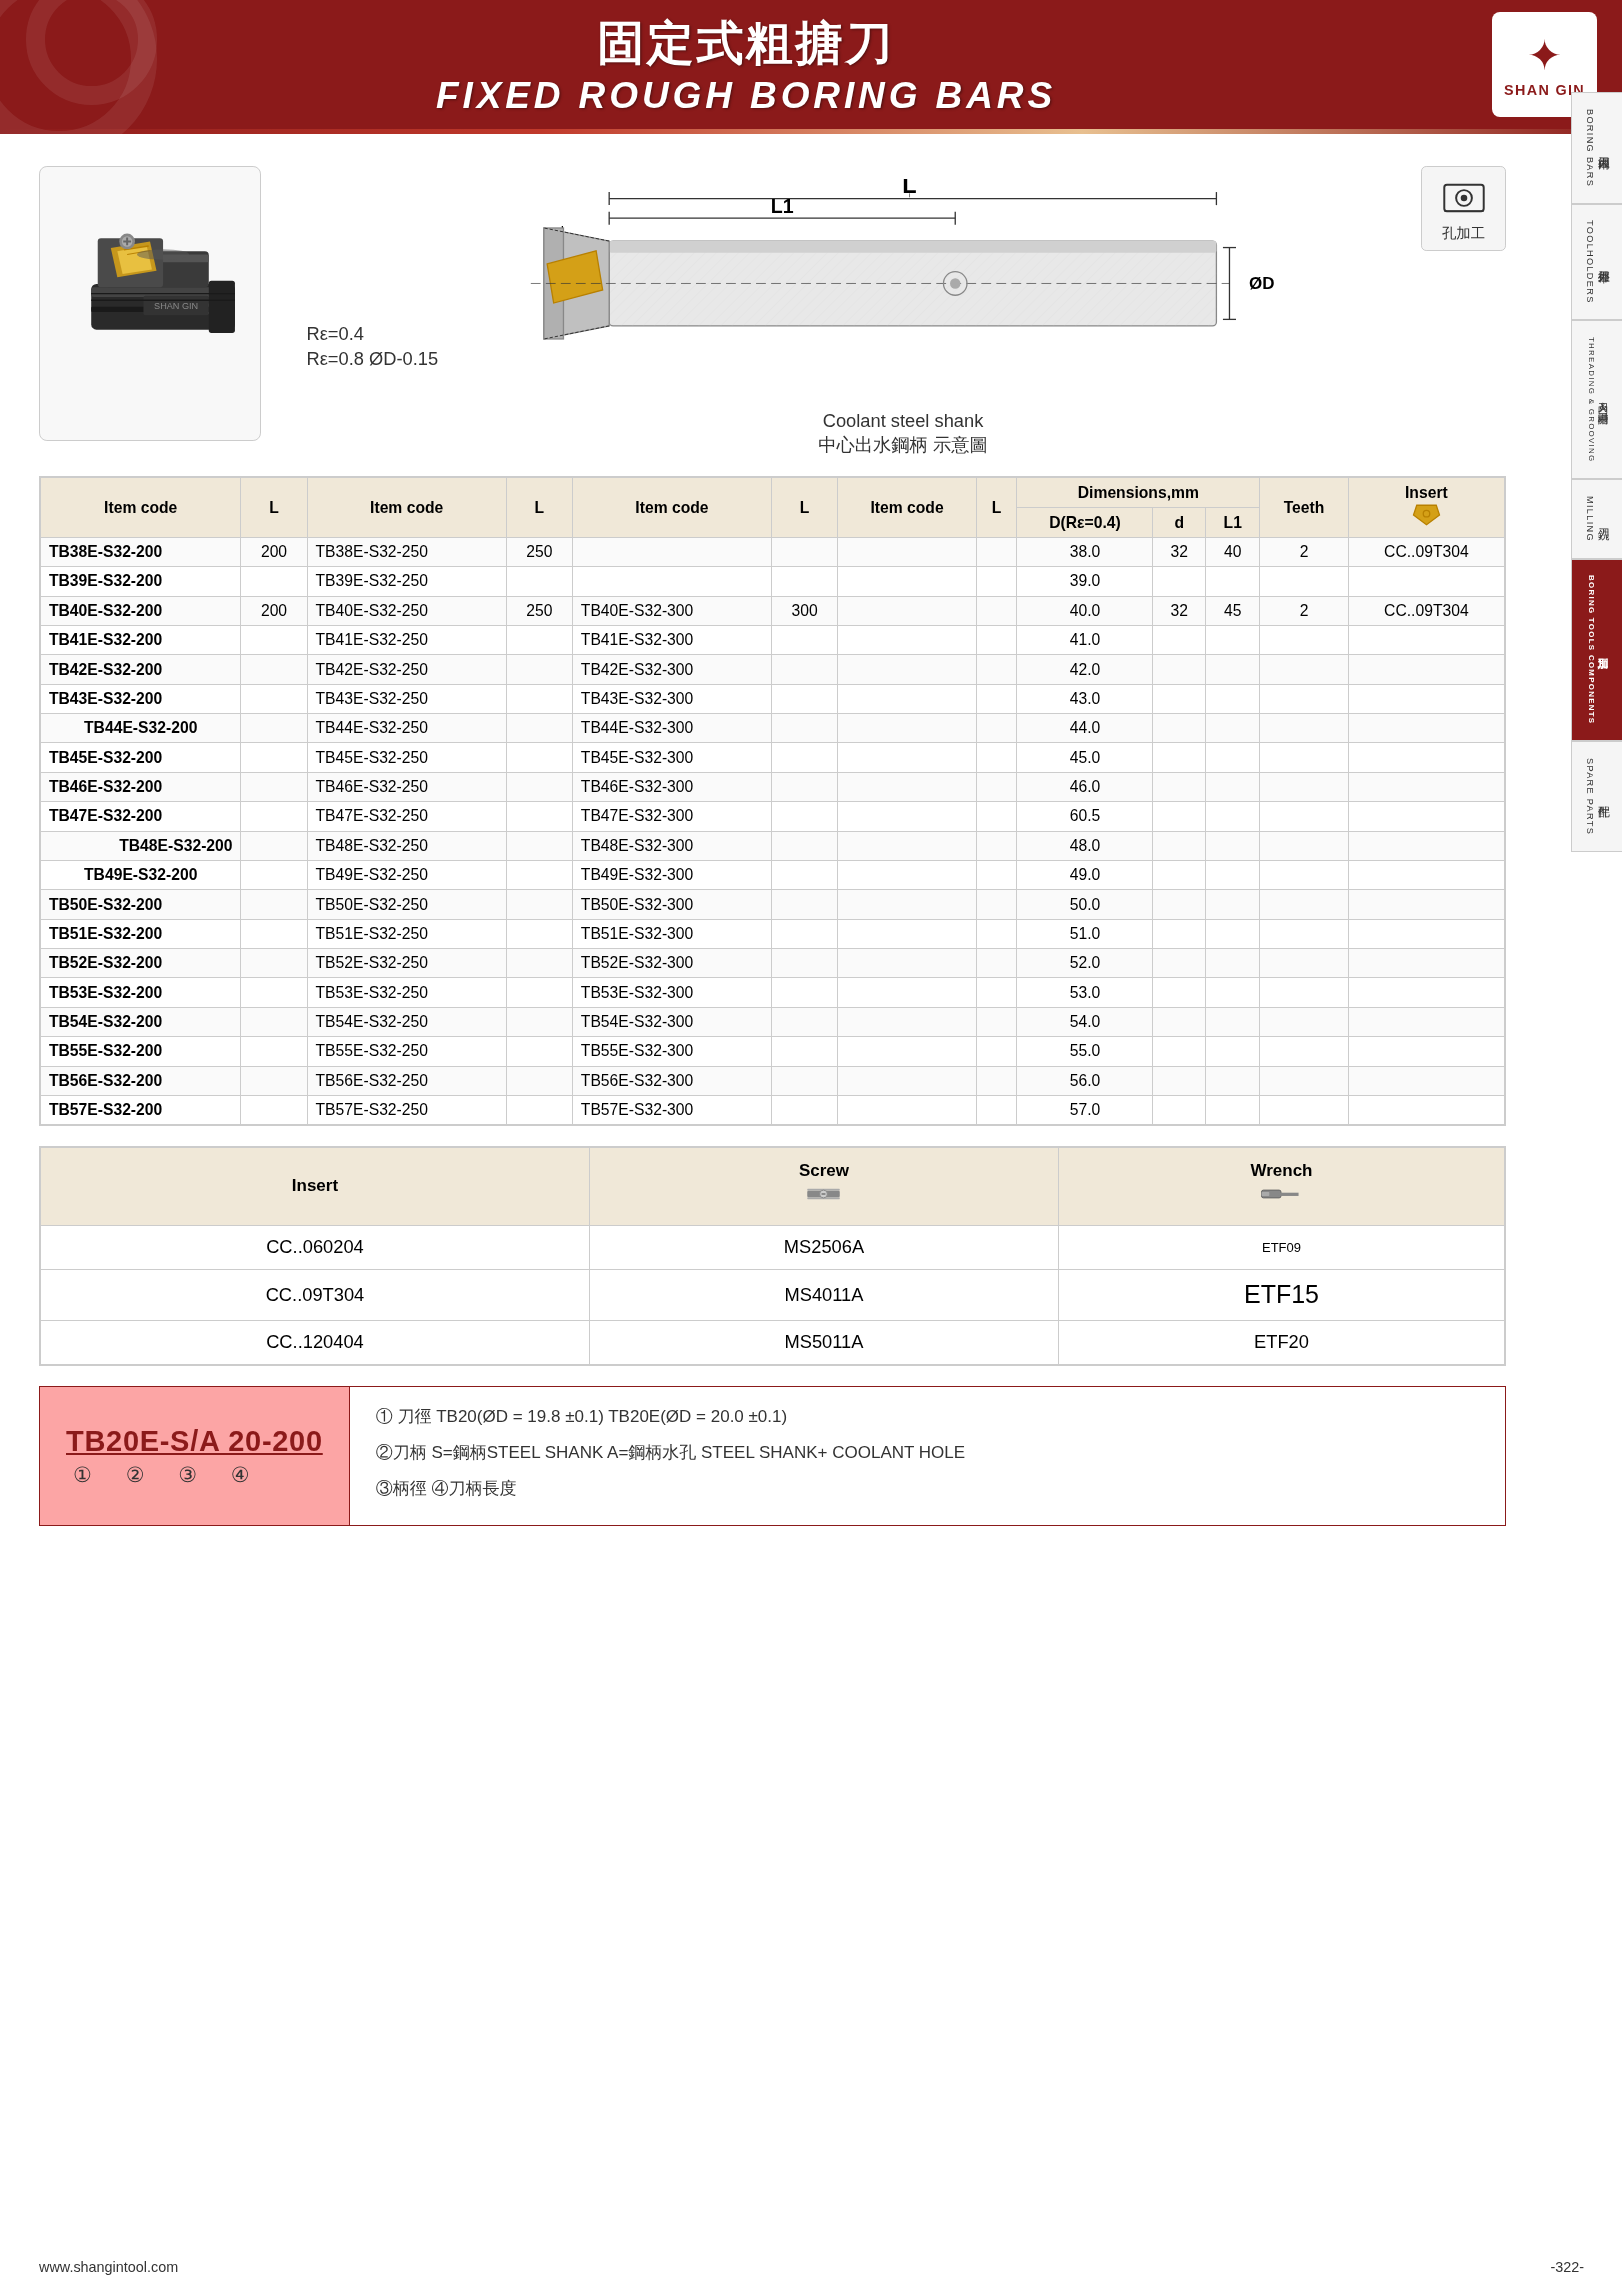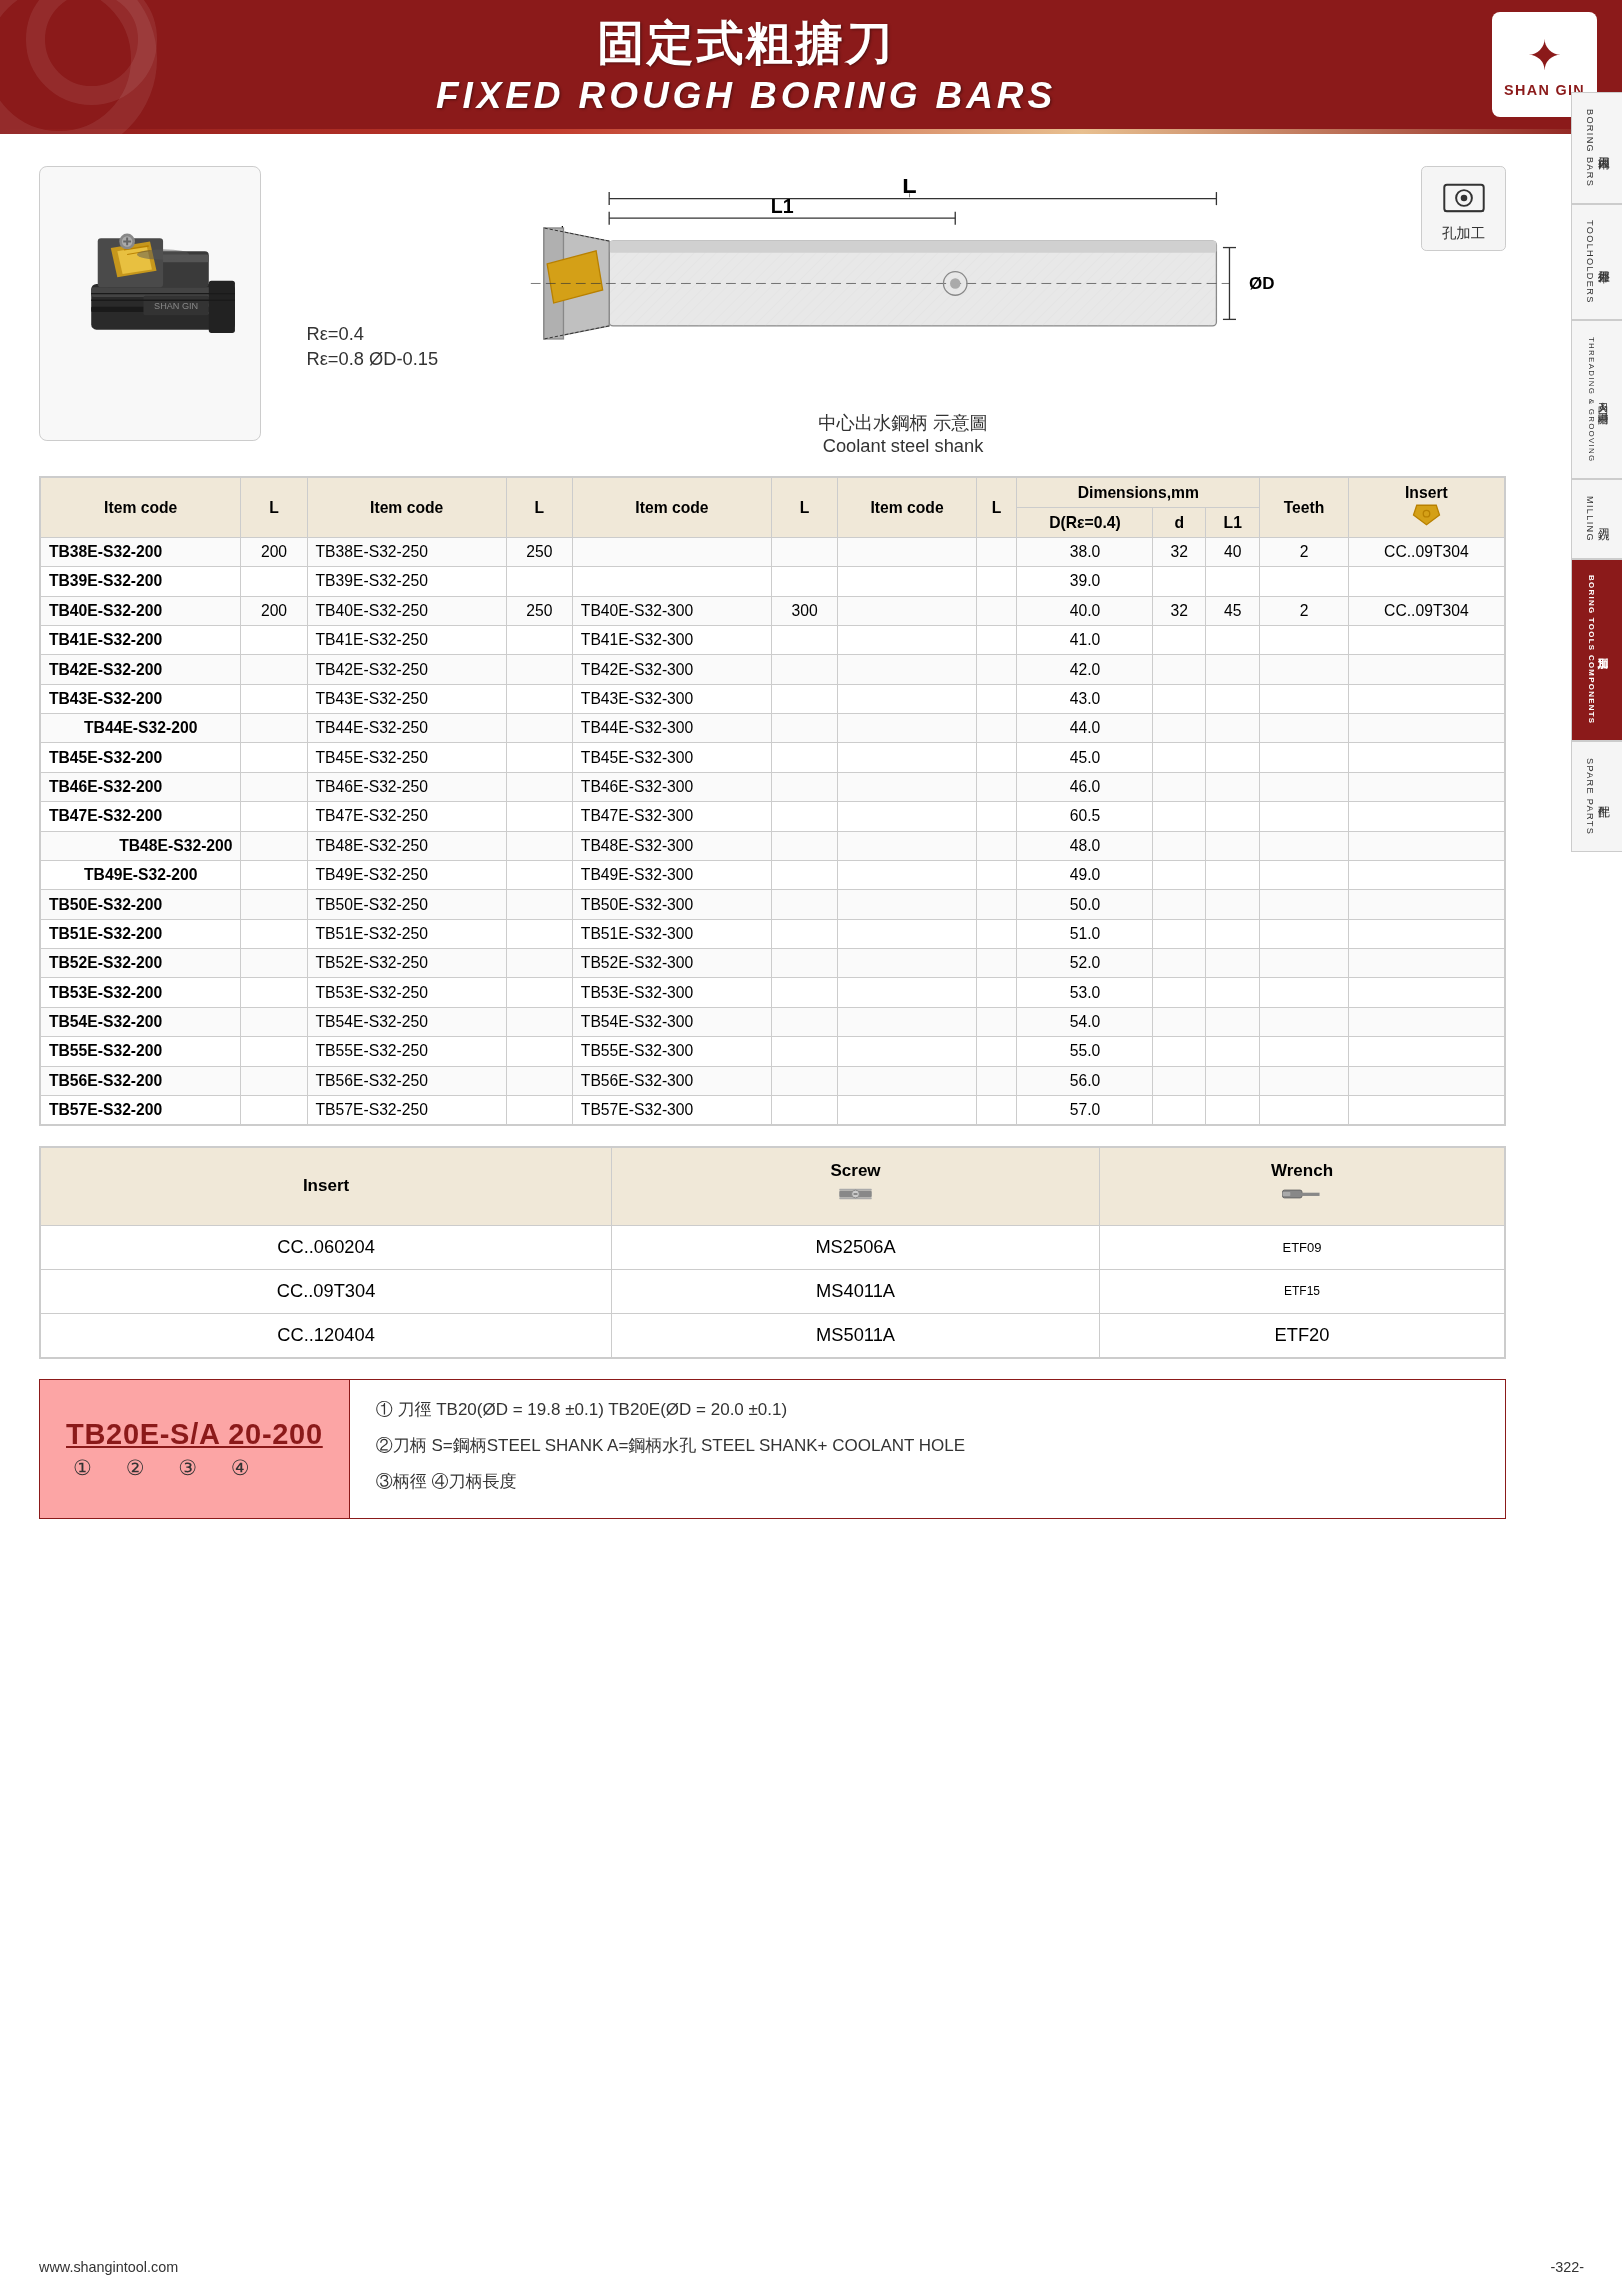--- a/index.html
+++ b/index.html
@@ -408,22 +408,22 @@
         <line x1="130" y1="160" x2="1200" y2="160" stroke="#333" stroke-width="1" stroke-dasharray="15,8"></line>
 
         <circle cx="780" cy="160" r="18" fill="none" stroke="#888" stroke-width="2"></circle>
         <circle cx="780" cy="160" r="8" fill="#aaa"></circle>
       </svg>
 
       
       <div style="position:absolute; left:6.5px; top:157px; font-size:18.3px; color:#333;">Rε=0.4</div>
       <div style="position:absolute; left:6.5px; top:182px; font-size:18.3px; color:#333;">Rε=0.8 ØD-0.15</div>
       <div style="margin-top:6.5px; font-size:18.3px; color:#333; text-align:center;">
+        <div>Coolant steel shank</div>
         <div>中心出水鋼柄  示意圖</div>
-        <div>Coolant steel shank</div>
       </div>
 
       
       <div class="icon-box">
         <svg width="46" height="46" viewBox="0 0 70 70">
           <rect x="5" y="15" width="60" height="40" rx="4" fill="none" stroke="#333" stroke-width="3"></rect>
           <circle cx="35" cy="35" r="12" fill="none" stroke="#333" stroke-width="3"></circle>
           <circle cx="35" cy="35" r="5" fill="#333"></circle>
           <line x1="5" y1="55" x2="65" y2="55" stroke="#333" stroke-width="2"></line>
         </svg>
@@ -795,21 +795,21 @@
       </thead>
       <tbody id="acc-table-body">
       <tr>
             <td style="font-size: 18.3px;">CC..060204</td>
             <td style="font-size: 18.3px;">MS2506A</td>
             <td style="font-size: 13px;">ETF09</td>
           </tr>
           <tr>
             <td style="font-size: 18.3px;">CC..09T304</td>
             <td style="font-size: 18.3px;">MS4011A</td>
-            <td style="font-size: 12px;">ETF15</td>
+            <td style="font-size: 25px;">ETF15</td>
           </tr>
           <tr>
             <td style="font-size: 18.3px;">CC..120404</td>
             <td style="font-size: 18.3px;">MS5011A</td>
             <td style="font-size: 18.3px;">ETF20</td>
           </tr>
         </tbody>
     </table>
   </div>
 

